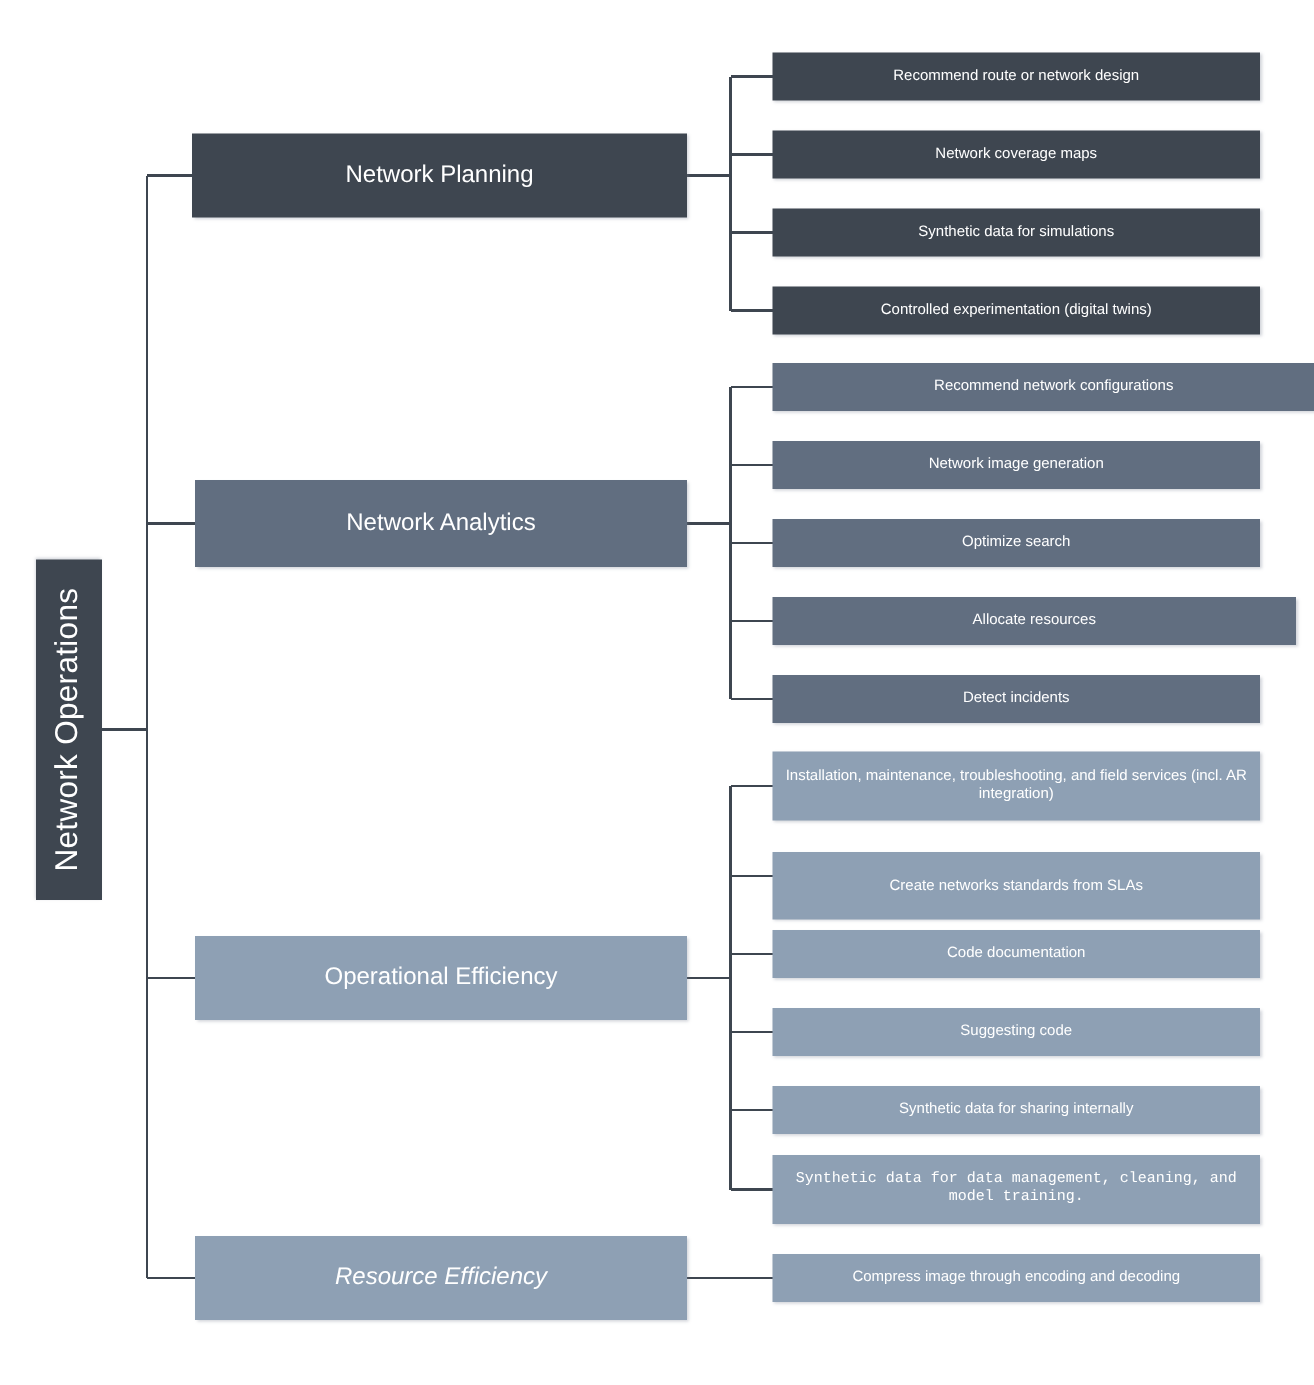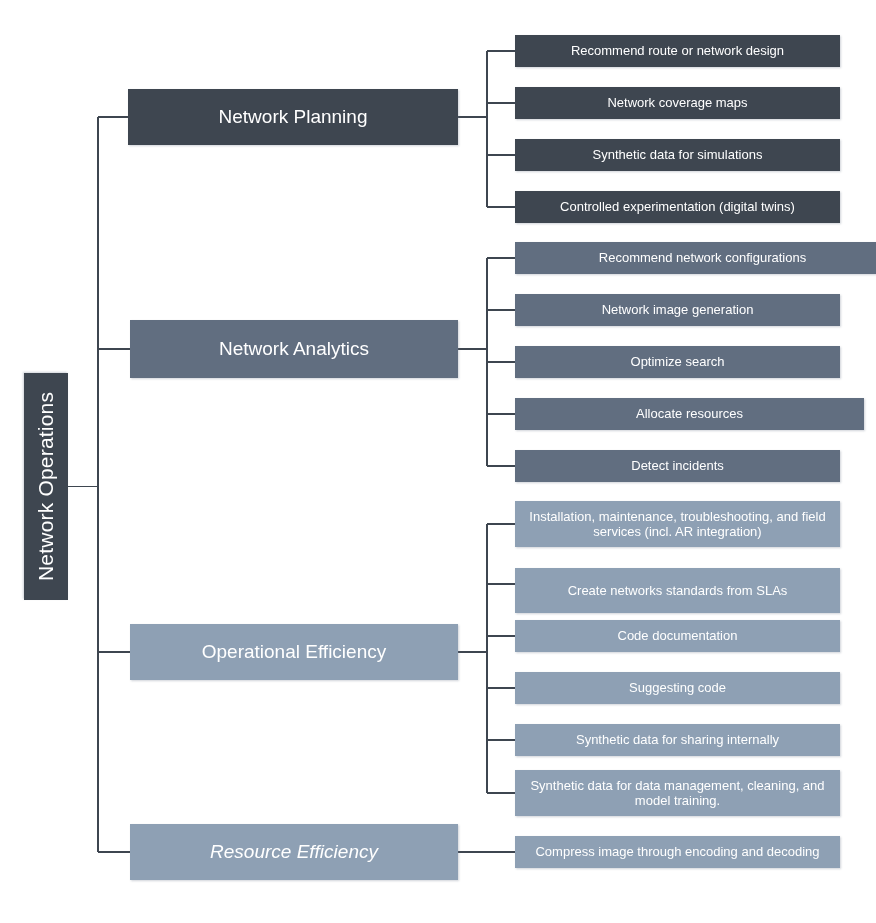--- a/index.html
+++ b/index.html
@@ -39,24 +39,24 @@
     box-shadow: 1px 1px 2px rgba(120,130,145,0.35);
   }
   .node-root {
     writing-mode: vertical-rl;
     transform: rotate(180deg);
     font-size: 21px;
     letter-spacing: 0.2px;
     padding: 8px 2px;
   }
   .node-l2 {
-    font-size: 19px;
+    font-size: 16px;
   }
   .node-leaf {
-    font-size: 13px;
+    font-size: 10px;
   }
   .tone-dark   { background: #3e4650; }
   .tone-mid    { background: #616e80; }
   .tone-light  { background: #8ea0b4; }
   .node-label {
     display: block;
     white-space: pre-line;
   }
 </style>
 </head>
@@ -144,21 +144,21 @@
       </div>
       <div class="node node-leaf tone-light" style="left: 515px; top: 620px; width: 325px; height: 32px;">
         <span class="node-label">Code documentation</span>
       </div>
       <div class="node node-leaf tone-light" style="left: 515px; top: 672px; width: 325px; height: 32px;">
         <span class="node-label">Suggesting code</span>
       </div>
       <div class="node node-leaf tone-light" style="left: 515px; top: 724px; width: 325px; height: 32px;">
         <span class="node-label">Synthetic data for sharing internally</span>
       </div>
-      <div class="node node-leaf tone-light" style="left: 515px; top: 770px; width: 325px; height: 46px;">
+      <div class="node node-leaf tone-light" style="left: 515px; top: 770px; width: 325px; height: 46px; font-family: Liberation Mono, monospace;">
         <span class="node-label">Synthetic data for data management, cleaning, and model training.</span>
       </div>
       <div class="node node-l2 tone-light" style="left: 130px; top: 824px; width: 328px; height: 56px; font-style: italic;">
         <span class="node-label">Resource Efficiency</span>
       </div>
       <div class="node node-leaf tone-light" style="left: 515px; top: 836px; width: 325px; height: 32px;">
         <span class="node-label">Compress image through encoding and decoding</span>
       </div>
     </div>
 

